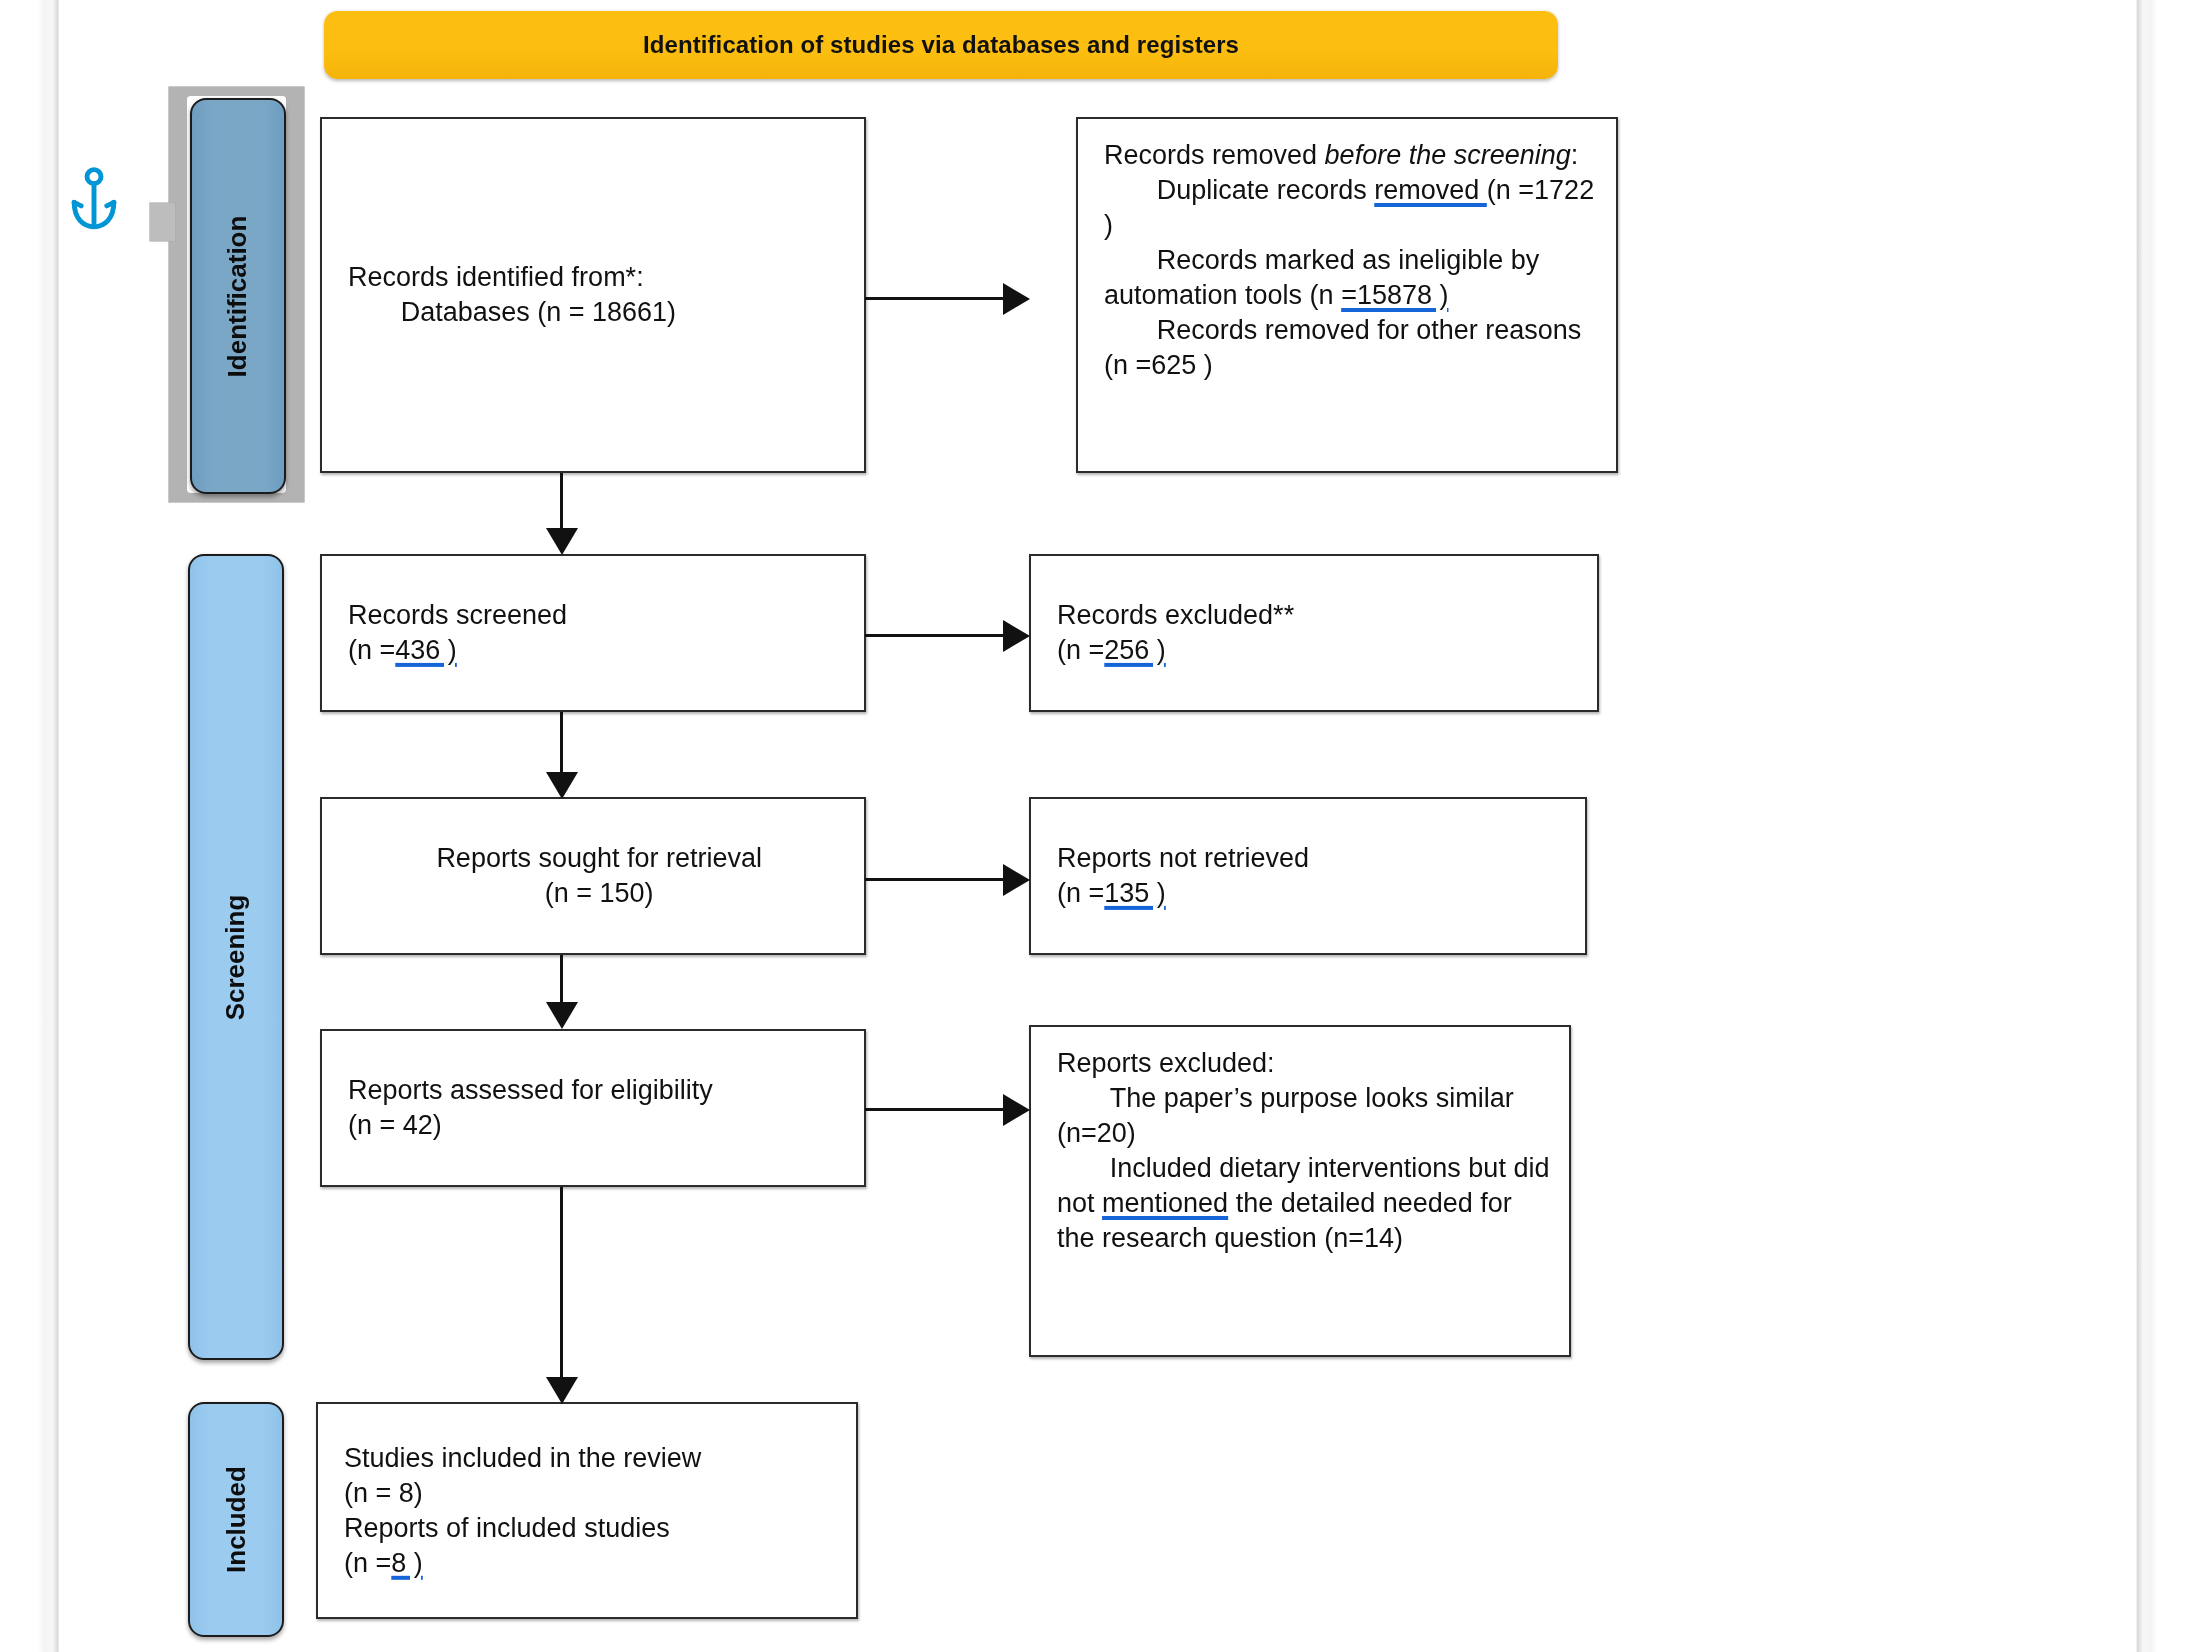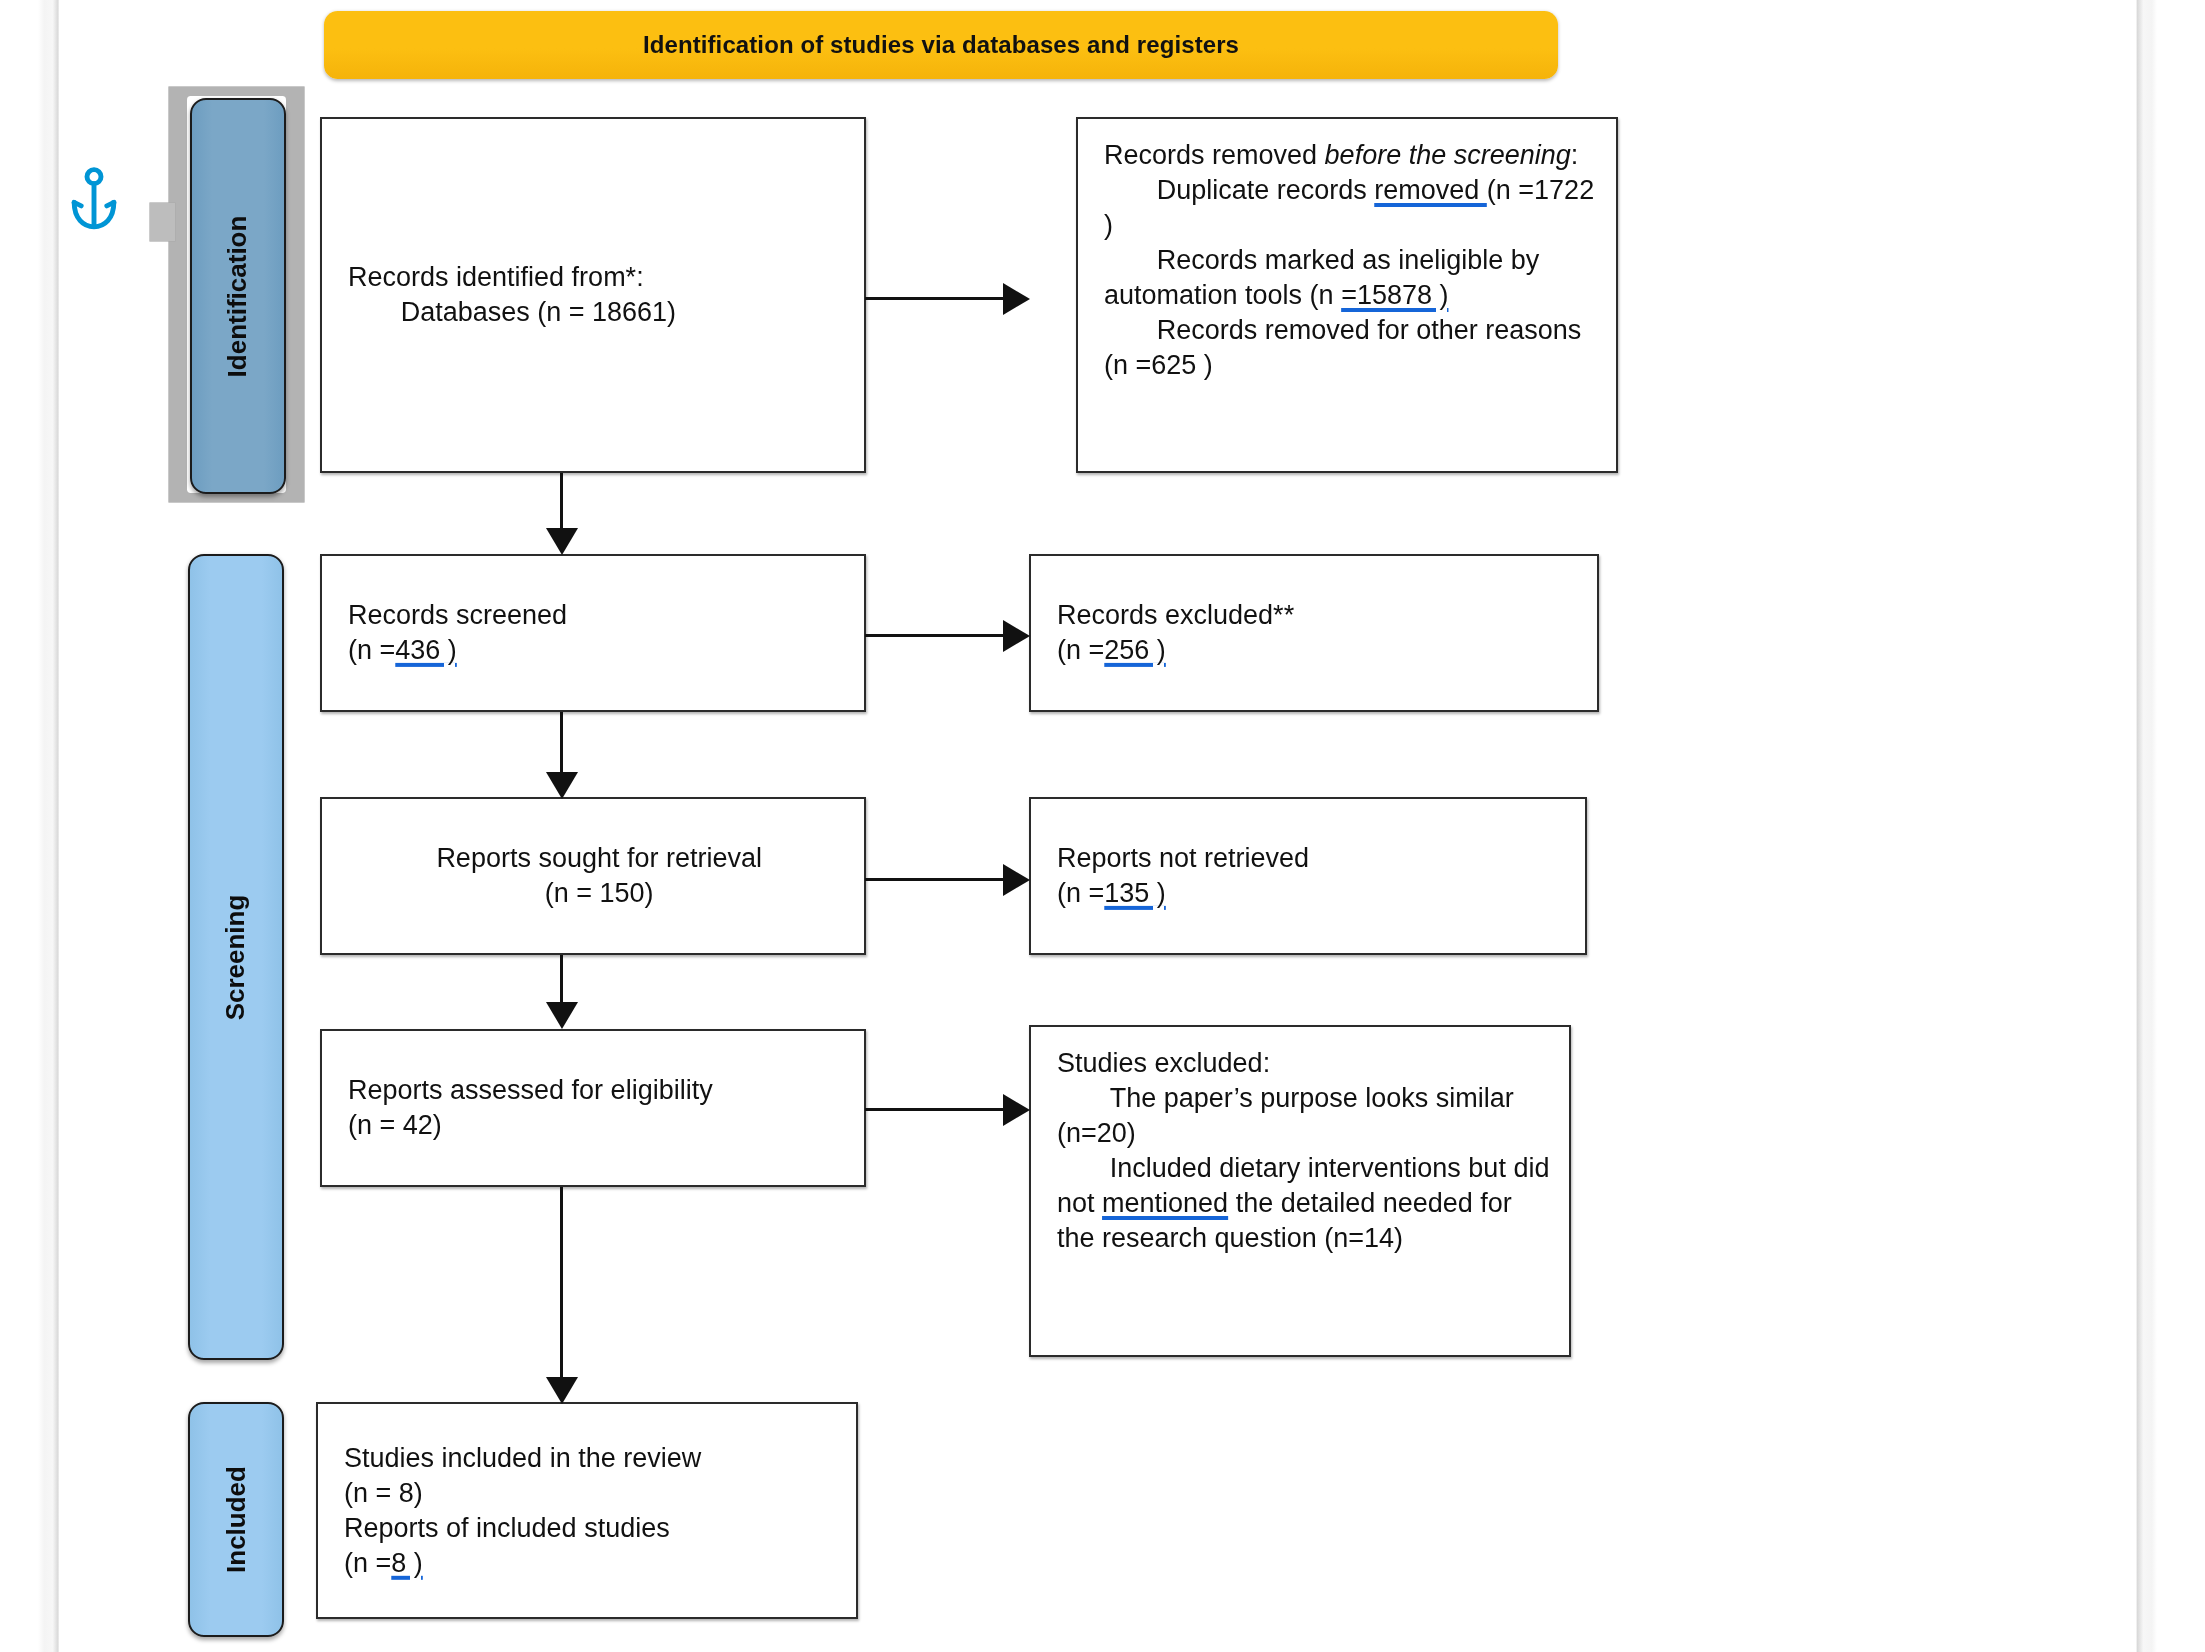--- a/index.html
+++ b/index.html
@@ -297,21 +297,21 @@
 
   <div class="flow-box" id="box-not-retrieved">
     <div class="box-text vcenter"><span>Reports not retrieved</span><br><span>(n =</span><span class="ul-blue">135 )</span></div>
   </div>
 
   <div class="flow-box" id="box-eligibility">
     <div class="box-text vcenter"><span>Reports assessed for eligibility</span><br><span>(n = 42)</span></div>
   </div>
 
   <div class="flow-box" id="box-rep-excluded">
-    <div class="box-text vtop"><span>Studies excluded:</span><br><span class="ind"></span><span>The paper’s purpose looks similar (n=20)</span><br><span class="ind"></span><span>Included dietary interventions but did not </span><span class="ul-blue">mentioned</span><span> the detailed needed for the research question (n=14)</span></div>
+    <div class="box-text vtop"><span>Reports excluded:</span><br><span class="ind"></span><span>The paper’s purpose looks similar (n=20)</span><br><span class="ind"></span><span>Included dietary interventions but did not </span><span class="ul-blue">mentioned</span><span> the detailed needed for the research question (n=14)</span></div>
   </div>
 
   <div class="flow-box" id="box-included">
     <div class="box-text vcenter"><span>Studies included in the review</span><br><span>(n = 8)</span><br><span>Reports of included studies</span><br><span>(n =</span><span class="ul-blue">8 )</span></div>
   </div>
 
   <div class="arrow" id="arrow-h1">
     <div class="shaft-h" style="width:144px"></div>
     <div class="head-r"></div>
   </div>

